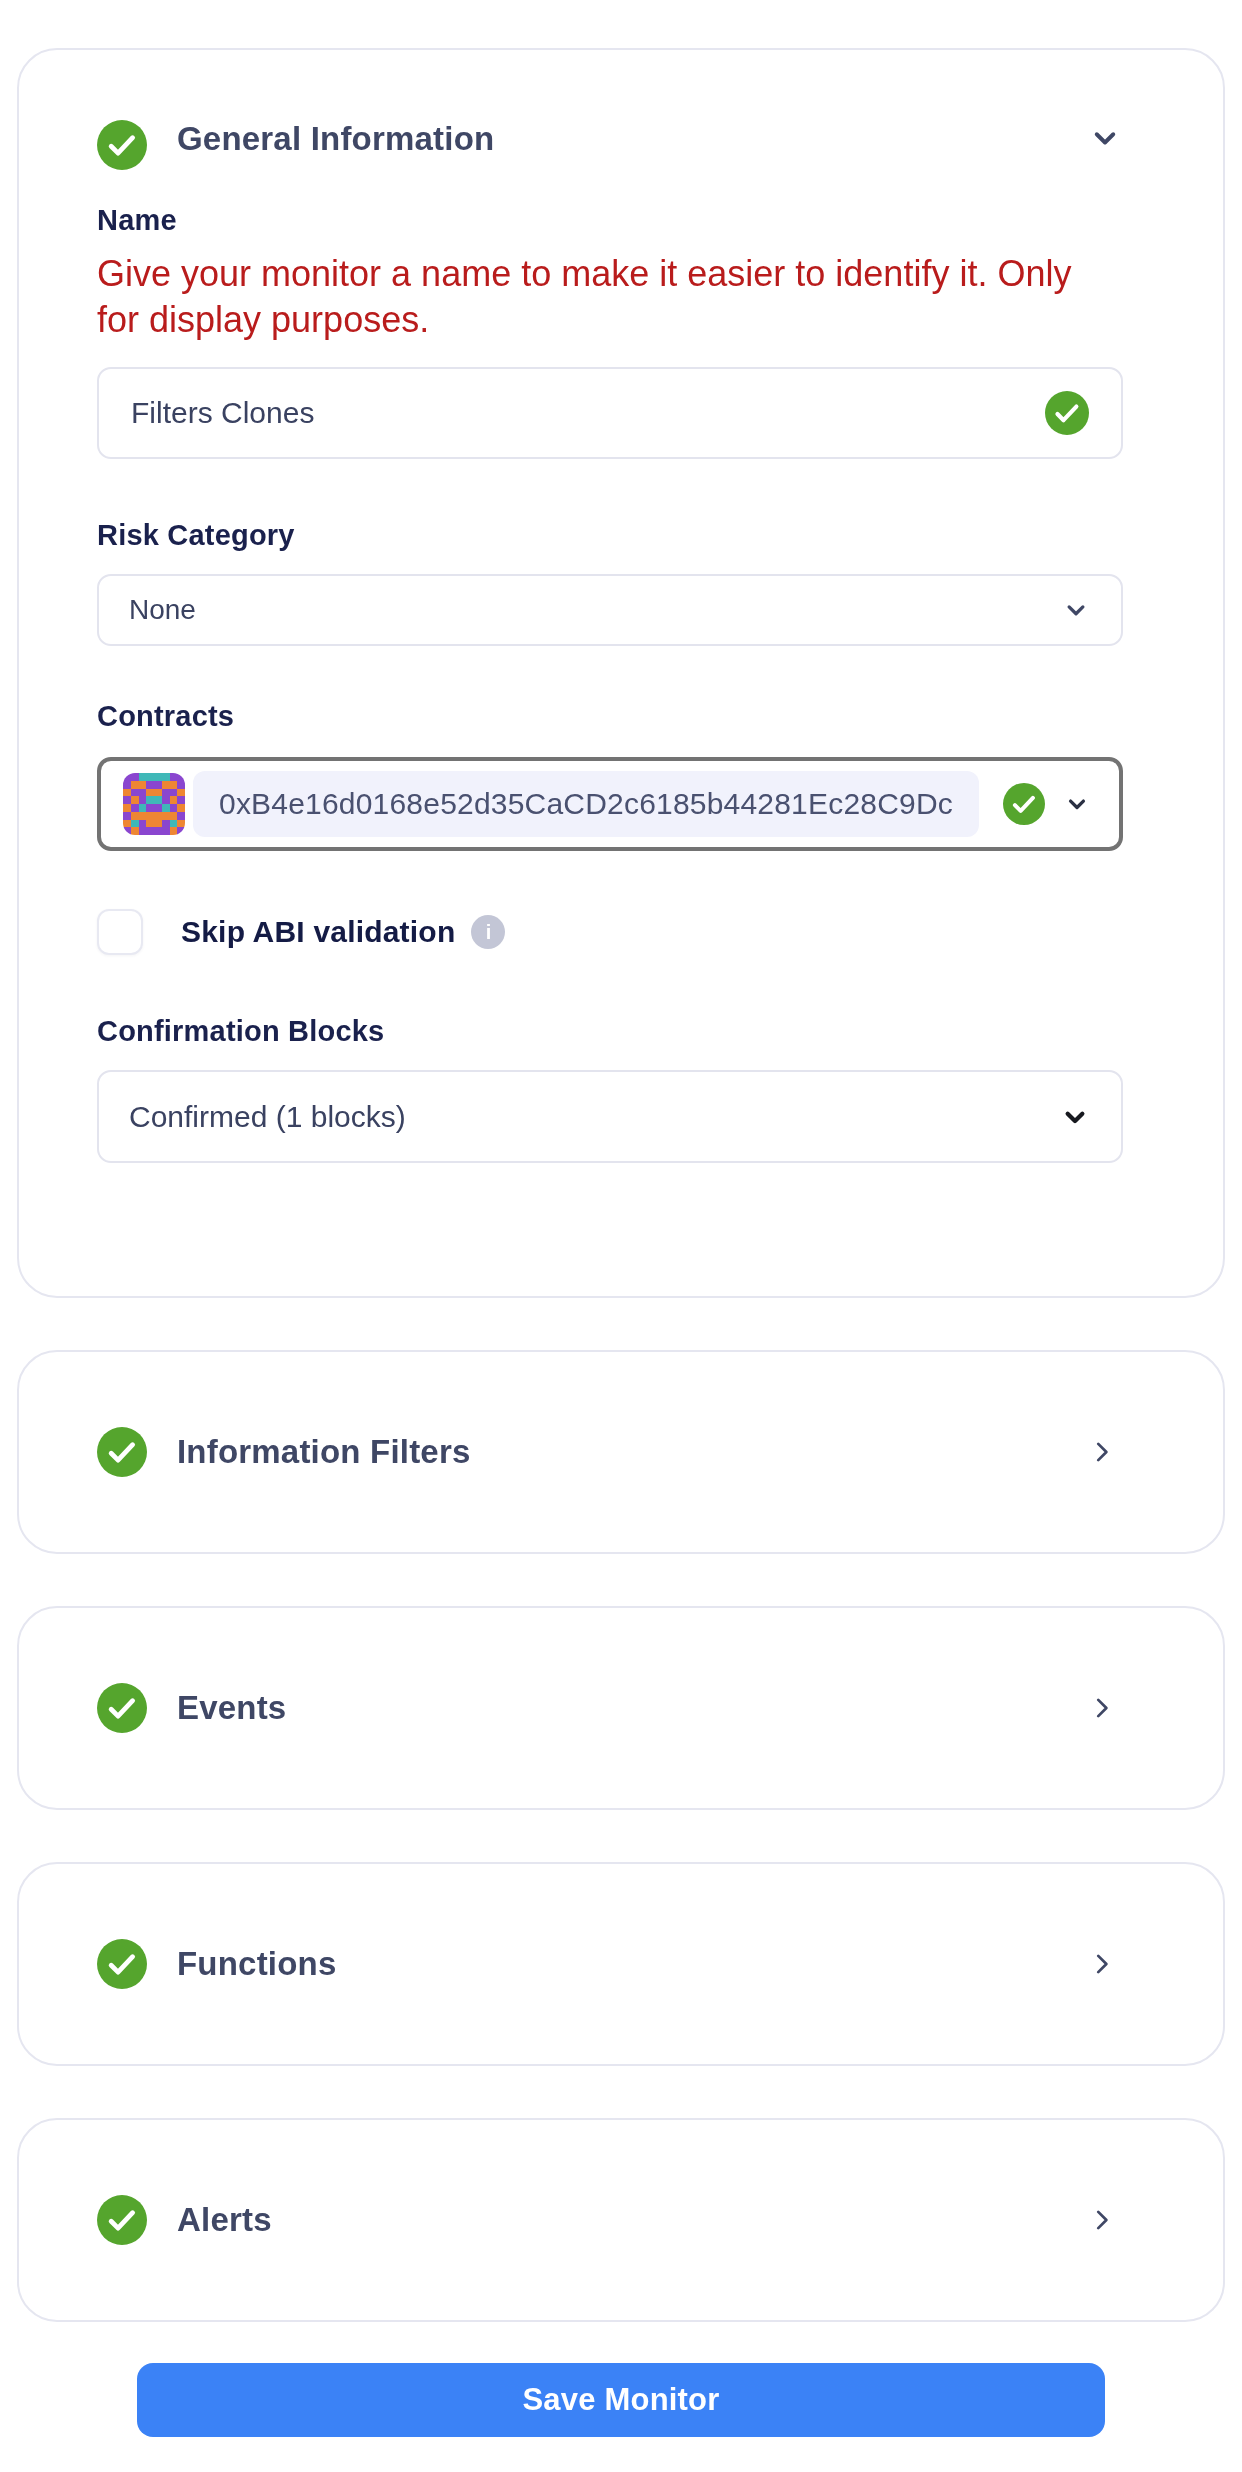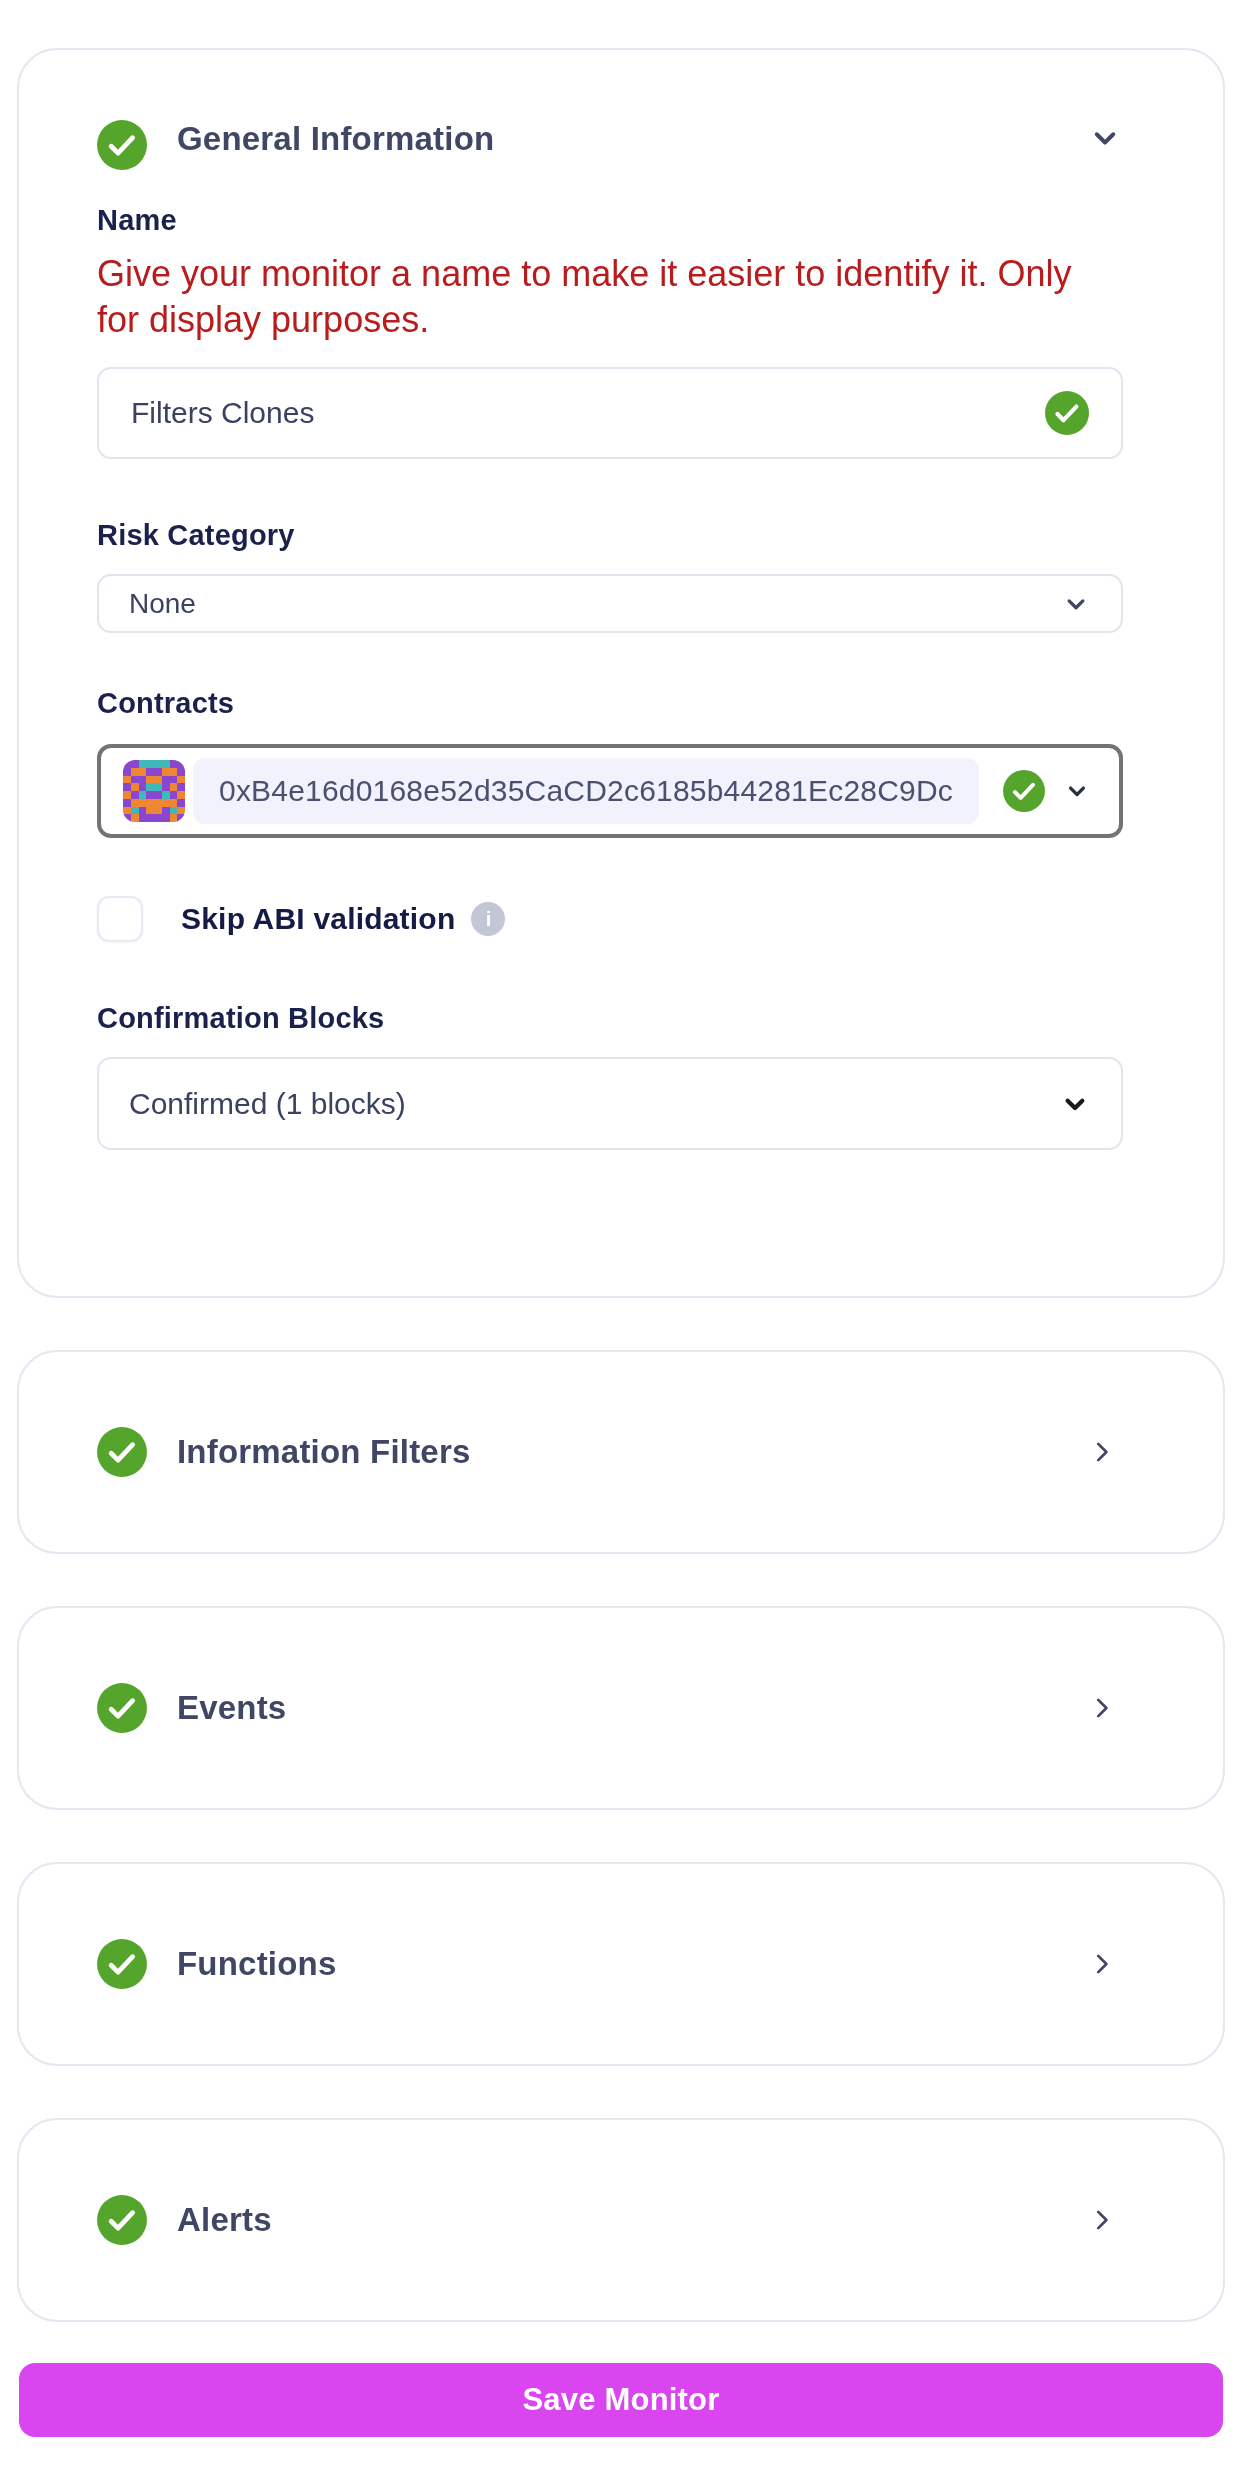--- a/index.html
+++ b/index.html
@@ -74,21 +74,21 @@
     align-items: center;
     padding: 0 32px;
     background: #ffffff;
   }
   .text-input .value { font-size: 30px; color: #3a4261; }
   .input-check { margin-left: auto; width: 44px; height: 44px; }
   .input-check svg { width: 100%; height: 100%; display: block; }
 
   .select-box {
     margin-top: 22px;
-    height: 59px;
+    height: 72px;
     border: 2px solid #e3e4ee;
     border-radius: 14px;
     display: flex;
     align-items: center;
     padding: 0 30px;
     cursor: pointer;
     background: #ffffff;
   }
   .select-box .value { font-size: 28px; color: #3a4261; }
   .select-box.tall { height: 93px; }
@@ -161,26 +161,26 @@
     justify-content: center;
     font-style: normal;
   }
 
   
   .section-chevron { margin-left: auto; color: #3f4765; display: flex; align-items: center; }
 
   
   .save-button {
     display: block;
-    width: 1204px;
+    width: 968px;
     margin: 41px auto 0;
     height: 74px;
     border: none;
     border-radius: 16px;
-    background: #d946ef;
+    background: #3b82f6;
     color: #ffffff;
     font-family: "Liberation Sans", "DejaVu Sans", sans-serif;
     font-size: 31px;
     font-weight: 700;
     letter-spacing: 0.2px;
     cursor: pointer;
   }
 </style>
 </head>
 <body>

